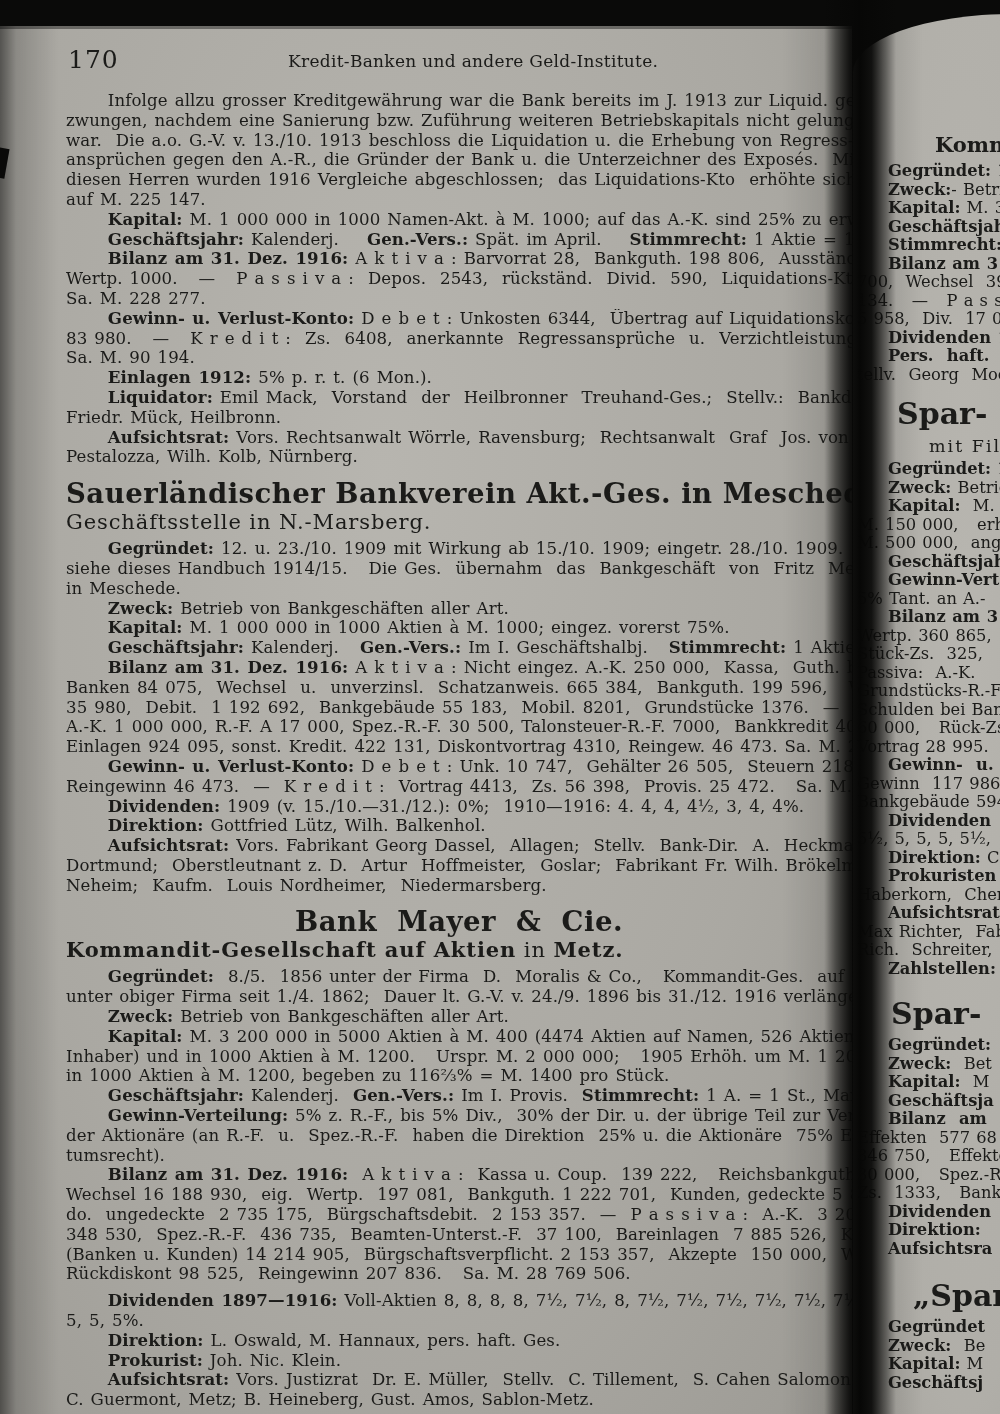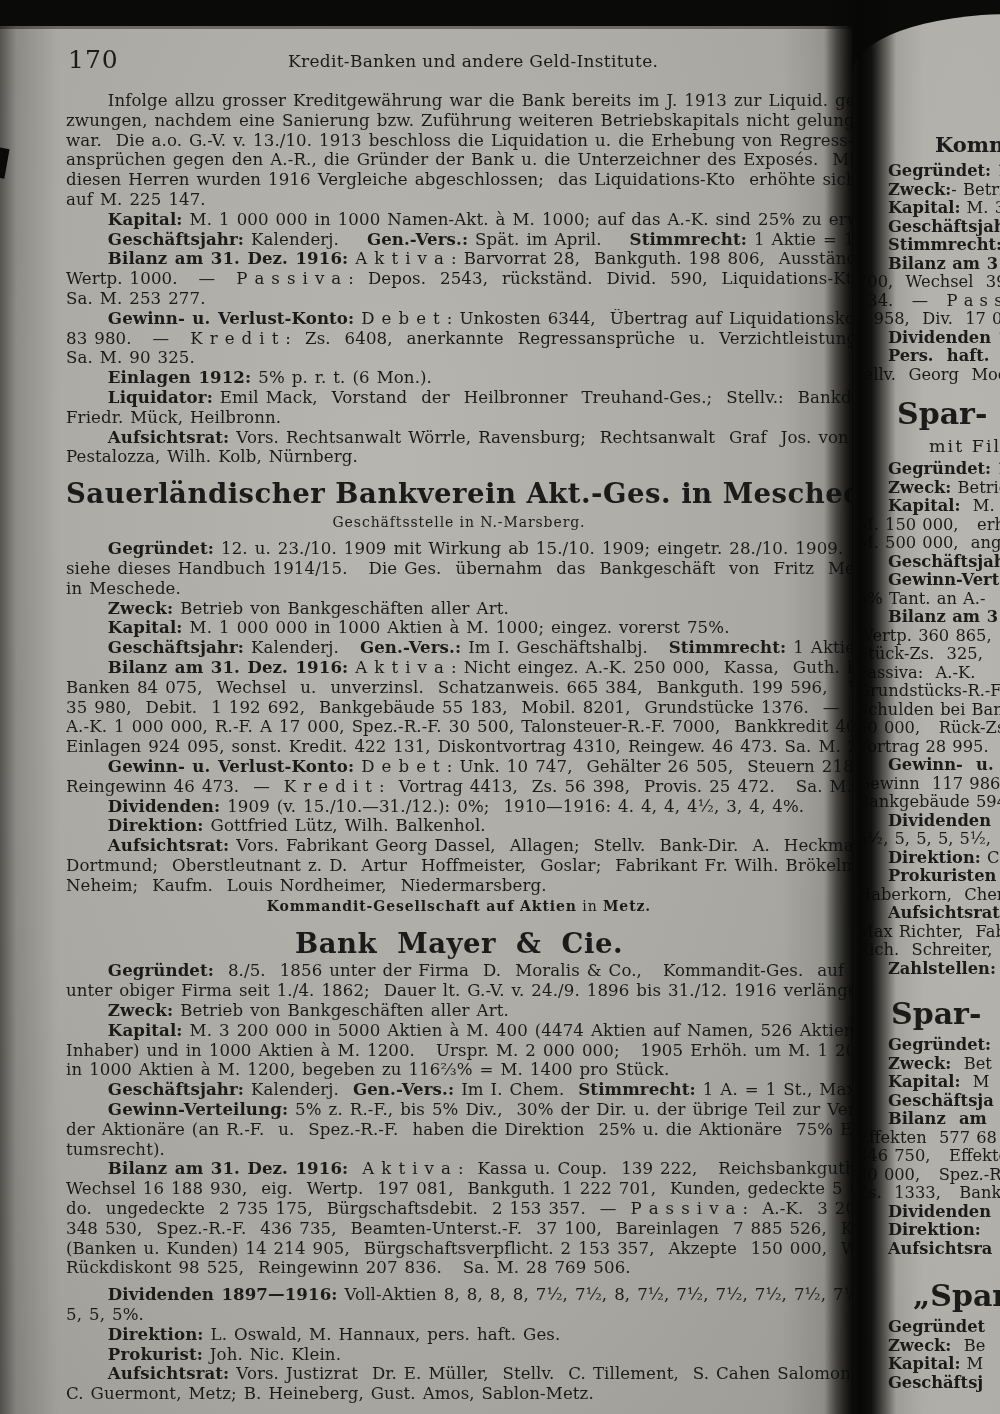--- a/index.html
+++ b/index.html
@@ -27,21 +27,21 @@
          transform:rotate(10deg);z-index:6;}
   
   #page-number{position:absolute;left:68px;top:16px;font-size:25px;letter-spacing:1px;}
   #running-header{position:absolute;left:288px;top:22px;font-size:17px;font-weight:normal;letter-spacing:.3px;}
   
   #left-content{position:absolute;left:66px;top:62px;width:786px;}
   #left-content .t-line{font-size:16.6px;line-height:19.8px;height:19.8px;white-space:pre;
      word-spacing:1.6px;letter-spacing:.1px;overflow:hidden;}
   #left-content .h1{font-size:27.5px;font-weight:bold;text-align:center;white-space:pre;
      margin:10px 0 2px 0;letter-spacing:.5px;line-height:32px;}
-  #left-content .h2{font-size:14px;text-align:center;white-space:pre;margin:0 0 6px 0;
+  #left-content .h2{font-size:21px;white-space:pre;margin:0 0 6px 0;
      letter-spacing:.9px;line-height:22px;}
   #right-content{position:absolute;left:4px;top:118px;width:300px;}
   #right-content .t-line{font-size:16.3px;line-height:18.5px;height:18.5px;white-space:pre;
      word-spacing:1px;overflow:hidden;}
   #right-content .rh2{font-size:21px;font-weight:bold;white-space:pre;margin:0 0 4px 0;line-height:26px;}
   #right-content .rh1{font-size:30px;font-weight:bold;white-space:pre;margin:14px 0 4px 0;line-height:36px;}
   #right-content .rh3{font-size:17.5px;white-space:pre;letter-spacing:2px;margin:0 0 3px 0;line-height:21px;}
   .b{font-weight:bold;}
   .blk{margin:0;}
 </style>
@@ -58,24 +58,24 @@
           <div class="t-line"><span>      Infolge allzu grosser Kreditgewährung war die Bank bereits im J. 1913 zur Liquid. ge</span></div>
           <div class="t-line"><span>zwungen, nachdem eine Sanierung bzw. Zuführung weiteren Betriebskapitals nicht gelungen</span></div>
           <div class="t-line"><span>war.  Die a.o. G.-V. v. 13./10. 1913 beschloss die Liquidation u. die Erhebung von Regress-</span></div>
           <div class="t-line"><span>ansprüchen gegen den A.-R., die Gründer der Bank u. die Unterzeichner des Exposés.  Mit</span></div>
           <div class="t-line"><span>diesen Herren wurden 1916 Vergleiche abgeschlossen;  das Liquidations-Kto  erhöhte sich</span></div>
           <div class="t-line"><span>auf M. 225 147.</span></div>
           <div class="t-line"><span>      </span><span class="b">Kapital:</span><span> M. 1 000 000 in 1000 Namen-Akt. à M. 1000; auf das A.-K. sind 25% zu erwarten</span></div>
           <div class="t-line"><span>      </span><span class="b">Geschäftsjahr:</span><span> Kalenderj.    </span><span class="b">Gen.-Vers.:</span><span> Spät. im April.    </span><span class="b">Stimmrecht:</span><span> 1 Aktie = 1 St</span></div>
           <div class="t-line"><span>      </span><span class="b">Bilanz am 31. Dez. 1916:</span><span> A k t i v a : Barvorrat 28,  Bankguth. 198 806,  Ausstände 28 44</span></div>
           <div class="t-line"><span>Wertp. 1000.   —   P a s s i v a :  Depos.  2543,  rückständ.  Divid.  590,  Liquidations-Kto  225 14</span></div>
-          <div class="t-line"><span>Sa. M. 253 277.</span></div>
+          <div class="t-line"><span>Sa. M. 228 277.</span></div>
           <div class="t-line"><span>      </span><span class="b">Gewinn- u. Verlust-Konto:</span><span> D e b e t : Unkosten 6344,  Übertrag auf Liquidationskonto</span></div>
           <div class="t-line"><span>83 980.   —   K r e d i t :  Zs.  6408,  anerkannte  Regressansprüche  u.  Verzichtleistungen  83 91</span></div>
-          <div class="t-line"><span>Sa. M. 90 325.</span></div>
+          <div class="t-line"><span>Sa. M. 90 194.</span></div>
           <div class="t-line"><span>      </span><span class="b">Einlagen 1912:</span><span> 5% p. r. t. (6 Mon.).</span></div>
           <div class="t-line"><span>      </span><span class="b">Liquidator:</span><span> Emil Mack,  Vorstand  der  Heilbronner  Treuhand-Ges.;  Stellv.:  Bankdir</span></div>
           <div class="t-line"><span>Friedr. Mück, Heilbronn.</span></div>
           <div class="t-line"><span>      </span><span class="b">Aufsichtsrat:</span><span> Vors. Rechtsanwalt Wörrle, Ravensburg;  Rechtsanwalt  Graf  Jos. von</span></div>
           <div class="t-line"><span>Pestalozza, Wilh. Kolb, Nürnberg.</span></div>
         </div>
         <div class="blk h1"><span>Sauerländischer Bankverein Akt.-Ges. in Meschede.</span></div>
         <div class="blk h2"><span>Geschäftsstelle in N.-Marsberg.</span></div>
         <div class="blk p">
           <div class="t-line"><span>      </span><span class="b">Gegründet:</span><span> 12. u. 23./10. 1909 mit Wirkung ab 15./10. 1909; eingetr. 28./10. 1909.  Gründer</span></div>
@@ -90,30 +90,30 @@
           <div class="t-line"><span>A.-K. 1 000 000, R.-F. A 17 000, Spez.-R.-F. 30 500, Talonsteuer-R.-F. 7000,  Bankkredit 40 98</span></div>
           <div class="t-line"><span>Einlagen 924 095, sonst. Kredit. 422 131, Diskontvortrag 4310, Reingew. 46 473. Sa. M. 2 492 49</span></div>
           <div class="t-line"><span>      </span><span class="b">Gewinn- u. Verlust-Konto:</span><span> D e b e t : Unk. 10 747,  Gehälter 26 505,  Steuern 2189,  Miete 369</span></div>
           <div class="t-line"><span>Reingewinn 46 473.  —  K r e d i t :  Vortrag 4413,  Zs. 56 398,  Provis. 25 472.   Sa. M. 86 284.</span></div>
           <div class="t-line"><span>      </span><span class="b">Dividenden:</span><span> 1909 (v. 15./10.—31./12.): 0%;  1910—1916: 4. 4, 4, 4½, 3, 4, 4%.</span></div>
           <div class="t-line"><span>      </span><span class="b">Direktion:</span><span> Gottfried Lütz, Wilh. Balkenhol.</span></div>
           <div class="t-line"><span>      </span><span class="b">Aufsichtsrat:</span><span> Vors. Fabrikant Georg Dassel,  Allagen;  Stellv.  Bank-Dir.  A.  Heckmann</span></div>
           <div class="t-line"><span>Dortmund;  Oberstleutnant z. D.  Artur  Hoffmeister,  Goslar;  Fabrikant Fr. Wilh. Brökelmann</span></div>
           <div class="t-line"><span>Neheim;  Kaufm.  Louis Nordheimer,  Niedermarsberg.</span></div>
         </div>
+        <div class="blk h1"><span>Bank  Mayer  &amp;  Cie.</span></div>
         <div class="blk h2"><span></span><span class="b">Kommandit-Gesellschaft auf Aktien</span><span> in </span><span class="b">Metz.</span><span></span></div>
-        <div class="blk h1"><span>Bank  Mayer  &amp;  Cie.</span></div>
         <div class="blk p">
           <div class="t-line"><span>      </span><span class="b">Gegründet:</span><span>  8./5.  1856 unter der Firma  D.  Moralis &amp; Co.,   Kommandit-Ges.  auf  Aktien</span></div>
           <div class="t-line"><span>unter obiger Firma seit 1./4. 1862;  Dauer lt. G.-V. v. 24./9. 1896 bis 31./12. 1916 verlängert.</span></div>
           <div class="t-line"><span>      </span><span class="b">Zweck:</span><span> Betrieb von Bankgeschäften aller Art.</span></div>
           <div class="t-line"><span>      </span><span class="b">Kapital:</span><span> M. 3 200 000 in 5000 Aktien à M. 400 (4474 Aktien auf Namen, 526 Aktien auf</span></div>
           <div class="t-line"><span>Inhaber) und in 1000 Aktien à M. 1200.   Urspr. M. 2 000 000;   1905 Erhöh. um M. 1 200 000</span></div>
           <div class="t-line"><span>in 1000 Aktien à M. 1200, begeben zu 116⅔% = M. 1400 pro Stück.</span></div>
-          <div class="t-line"><span>      </span><span class="b">Geschäftsjahr:</span><span> Kalenderj.  </span><span class="b">Gen.-Vers.:</span><span> Im I. Chem.  </span><span class="b">Stimmrecht:</span><span> 1 A. = 1 St., Max. = 150 St</span></div>
+          <div class="t-line"><span>      </span><span class="b">Geschäftsjahr:</span><span> Kalenderj.  </span><span class="b">Gen.-Vers.:</span><span> Im I. Provis.  </span><span class="b">Stimmrecht:</span><span> 1 A. = 1 St., Max. = 150 St</span></div>
           <div class="t-line"><span>      </span><span class="b">Gewinn-Verteilung:</span><span> 5% z. R.-F., bis 5% Div.,  30% der Dir. u. der übrige Teil zur Verf.</span></div>
           <div class="t-line"><span>der Aktionäre (an R.-F.  u.  Spez.-R.-F.  haben die Direktion  25% u. die Aktionäre  75% Eigen-</span></div>
           <div class="t-line"><span>tumsrecht).</span></div>
           <div class="t-line"><span>      </span><span class="b">Bilanz am 31. Dez. 1916:</span><span>  A k t i v a :  Kassa u. Coup.  139 222,   Reichsbankguth.  260 153</span></div>
           <div class="t-line"><span>Wechsel 16 188 930,  eig.  Wertp.  197 081,  Bankguth. 1 222 701,  Kunden, gedeckte 5 872 883</span></div>
           <div class="t-line"><span>do.  ungedeckte  2 735 175,  Bürgschaftsdebit.  2 153 357.  —  P a s s i v a :  A.-K.  3 200 000,  R.-F.</span></div>
           <div class="t-line"><span>348 530,  Spez.-R.-F.  436 735,  Beamten-Unterst.-F.  37 100,  Bareinlagen  7 885 526,  Kredit.</span></div>
           <div class="t-line"><span>(Banken u. Kunden) 14 214 905,  Bürgschaftsverpflicht. 2 153 357,  Akzepte  150 000,  Wechsel-</span></div>
           <div class="t-line"><span>Rückdiskont 98 525,  Reingewinn 207 836.   Sa. M. 28 769 506.</span></div>
         </div>

